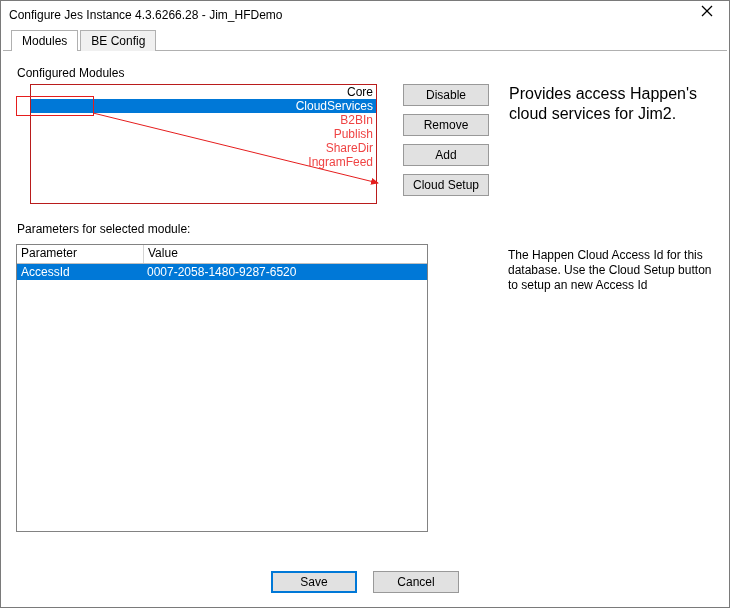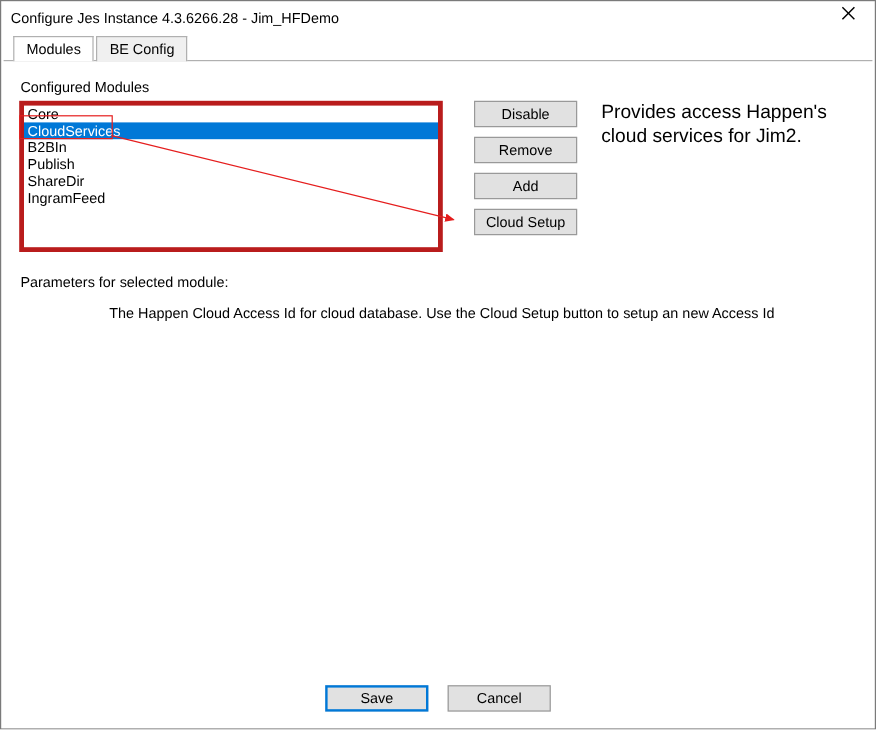--- a/index.html
+++ b/index.html
@@ -71,32 +71,33 @@
     border-radius: 19px;
   }
   .section-label {
     margin: 4px 0 4px 6px;
   }
   .row-top {
     display: flex;
     align-items: flex-start;
   }
   .modules-list {
-    border: 4px solid #b91c1c;
+    border: 1px solid #b91c1c;
     width: 345px;
     height: 118px;
-    margin-left: 5px;
+    margin-left: 19px;
     overflow: hidden;
     background: #fff;
+    text-align: right;
   }
   .modules-list .item {
     padding: 0 3px;
     height: 14px;
     line-height: 14px;
-    color: #000000;
+    color: #ef4444;
     cursor: default;
     white-space: nowrap;
   }
   .modules-list .item.enabled {
     color: #000;
   }
   .modules-list .item.selected {
     background: #0078d7;
     color: #fff;
   }
@@ -235,22 +236,34 @@
         <button class="btn">Add</button>
         <button class="btn">Cloud Setup</button>
       </div>
 
       <div class="desc-box">Provides access Happen's cloud services for Jim2.</div>
     </div>
 
     <div class="section-label" style="margin-top:18px;">Parameters for selected module:</div>
 
     <div class="row-mid">
-
-      <div class="param-desc">The Happen Cloud Access Id for cloud database.  Use the Cloud Setup button to setup an new Access Id</div>
+      <div class="param-table-wrap">
+        <div class="thead">
+          <div class="th col-param">Parameter</div>
+          <div class="th col-value">Value</div>
+        </div>
+        <div class="tbody">
+          <div class="trow selected">
+            <div class="td col-param">AccessId</div>
+            <div class="td col-value">0007-2058-1480-9287-6520</div>
+          </div>
+        </div>
+      </div>
+
+      <div class="param-desc">The Happen Cloud Access Id for this database.  Use the Cloud Setup button to setup an new Access Id</div>
     </div>
 
     <div style="flex:1"></div>
 
     <div class="bottom-buttons">
       <button class="btn primary">Save</button>
       <button class="btn">Cancel</button>
     </div>
 
   </div>

